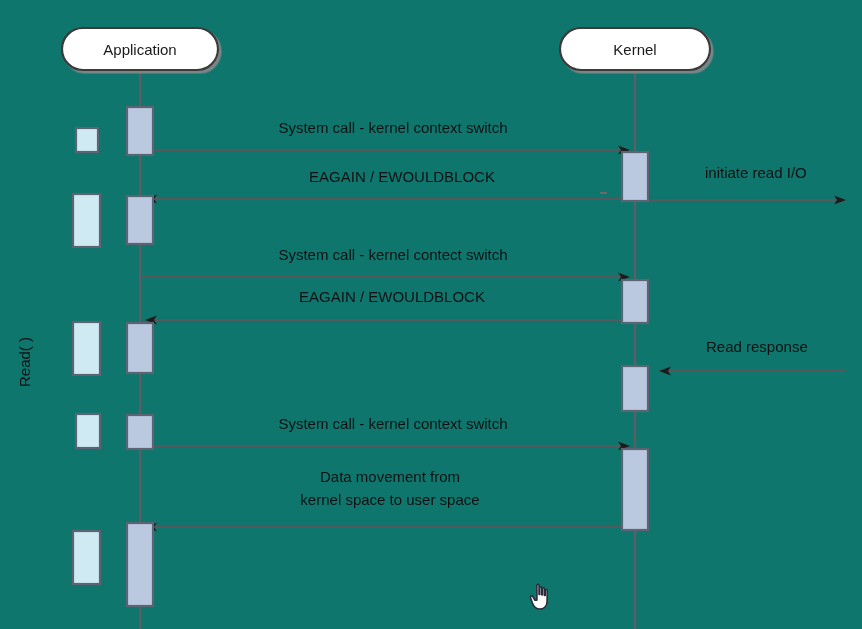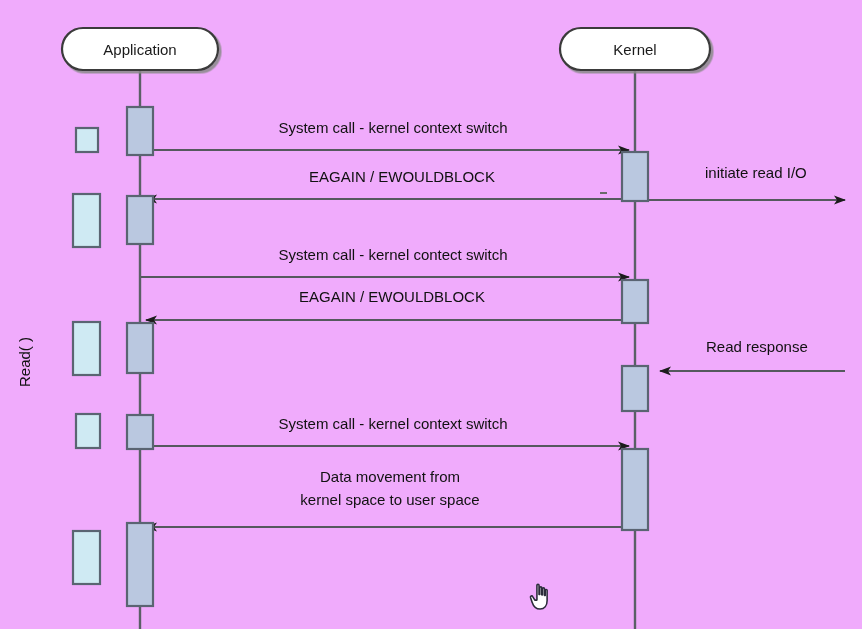--- a/index.html
+++ b/index.html
@@ -8,21 +8,21 @@
     padding: 0;
     background: #ffffff;
   }
   body {
     font-family: "Liberation Sans", sans-serif;
   }
   #canvas {
     position: relative;
     width: 862px;
     height: 629px;
-    background: #f0abfc;
+    background: #0f766e;
     overflow: hidden;
   }
   #diagram-svg {
     position: absolute;
     left: 0;
     top: 0;
     width: 862px;
     height: 629px;
   }
   .lifeline-title {

